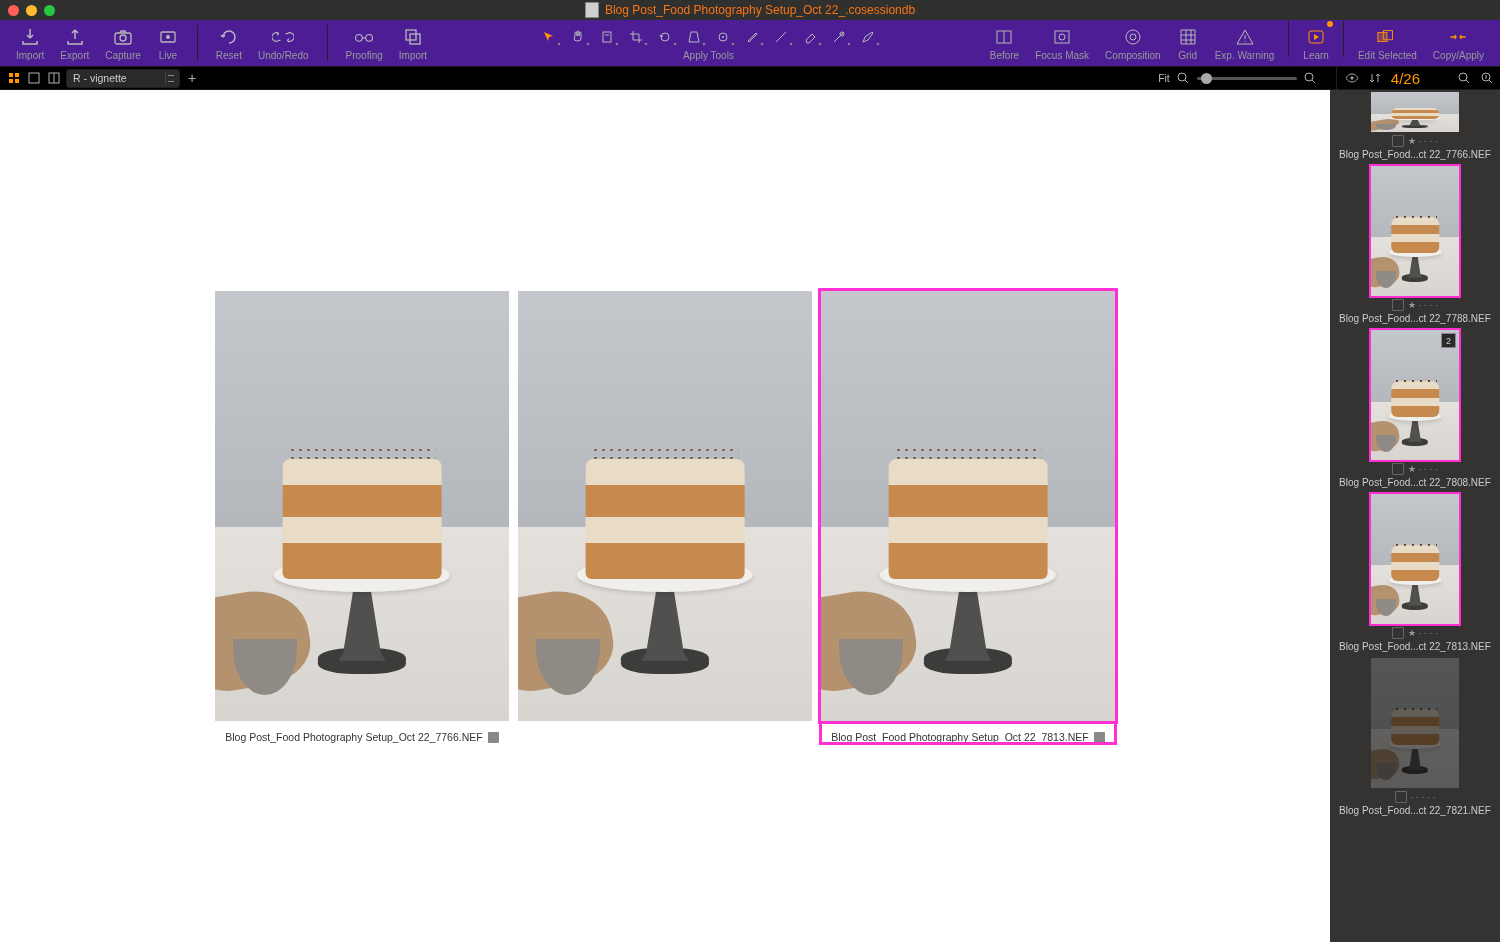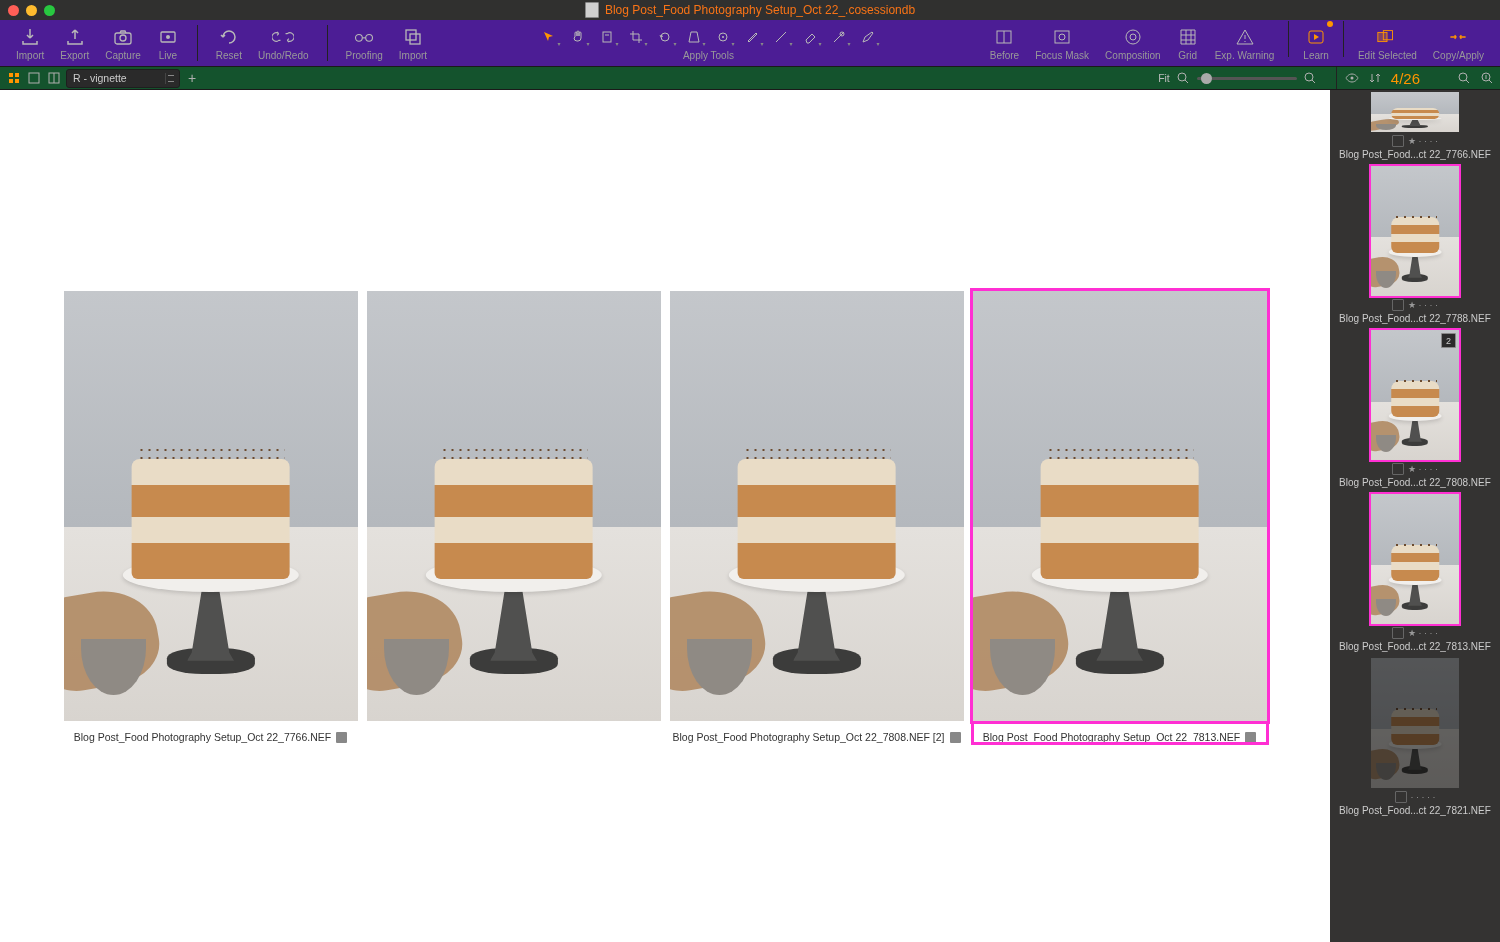--- a/index.html
+++ b/index.html
@@ -17,21 +17,21 @@
 .toolbtn .lbl{font-size:10px;color:#999;margin-top:2px}
 .toolsep{width:1px;height:36px;background:#222;margin:0 6px}
 .cursor-tools{flex:1;display:flex;flex-direction:column;align-items:center;justify-content:center;height:44px}
 .cursor-row{display:flex;gap:2px;align-items:center}
 .cursor-btn{width:27px;height:22px;display:flex;align-items:center;justify-content:center;cursor:pointer;color:#b8b8b8;position:relative}
 .cursor-btn.active{color:#ff9500}
 .cursor-btn .caret{position:absolute;bottom:1px;right:2px;font-size:6px;color:#888}
 .cursor-label{font-size:10px;color:#999;margin-top:2px}
 .right-tools{display:flex;align-items:flex-start}
 .notif-dot{position:absolute;top:0;right:4px;width:6px;height:6px;background:#ff9500;border-radius:50%}
-.subbar{height:22px;background:#14532d;border-bottom:1px solid #1a1a1a;display:flex;align-items:center;padding:0 6px;gap:6px}
+.subbar{height:22px;background:#000000;border-bottom:1px solid #1a1a1a;display:flex;align-items:center;padding:0 6px;gap:6px}
 .sub-left{display:flex;align-items:center;gap:5px}
 .sub-icon{width:15px;height:15px;display:flex;align-items:center;justify-content:center;cursor:pointer;color:#b0b0b0}
 .sub-icon.active{color:#ff9500}
 .preset-select{display:flex;align-items:center;background:#2a2a2a;border:1px solid #1e1e1e;border-radius:3px;height:17px;padding:0 18px 0 6px;font-size:10.5px;color:#ccc;width:88px;position:relative;cursor:pointer}
 .preset-select::after{content:"";position:absolute;right:4px;top:3px;width:9px;height:11px;background:linear-gradient(#888,#888) center 2px/6px 1px no-repeat,linear-gradient(#888,#888) center 8px/6px 1px no-repeat;border-left:1px solid #444}
 .sub-plus{color:#b0b0b0;font-size:14px;cursor:pointer;padding:0 3px}
 .sub-spacer{flex:1}
 .sub-right{display:flex;align-items:center;gap:6px;margin-right:4px}
 .fit-label{font-size:10.5px;color:#bbb}
 .zoom-track{width:100px;height:3px;background:#555;border-radius:2px;position:relative}
@@ -420,37 +420,20 @@
     <div class="cloth"></div>
     <div class="standbase"></div>
               <div class="stand"></div>
     <div class="plate"></div>
     <div class="cake"></div>
               <div class="crumbs"></div>
     <div class="bowl" style="left:6%"></div>
   </div>
           </div>
         </div>
-        <div class="photo-card">
-          <div class="photo">
-            <div class="scene">
-    <div class="cloth"></div>
-    <div class="standbase"></div>
-              <div class="stand"></div>
-    <div class="plate"></div>
-    <div class="cake"></div>
-              <div class="crumbs"></div>
-    <div class="bowl" style="left:6%"></div>
-  </div>
-          </div>
-    <div class="caption-row">
-      <span>Blog Post_Food Photography Setup_Oct 22_7808.NEF [2]</span>
-      <span class="badge"></span>
-    </div>
-        </div>
         <div class="photo-card selected">
           <div class="photo">
             <div class="scene">
     <div class="cloth"></div>
     <div class="standbase"></div>
               <div class="stand"></div>
     <div class="plate"></div>
     <div class="cake"></div>
               <div class="crumbs"></div>
     <div class="bowl" style="left:6%"></div>

